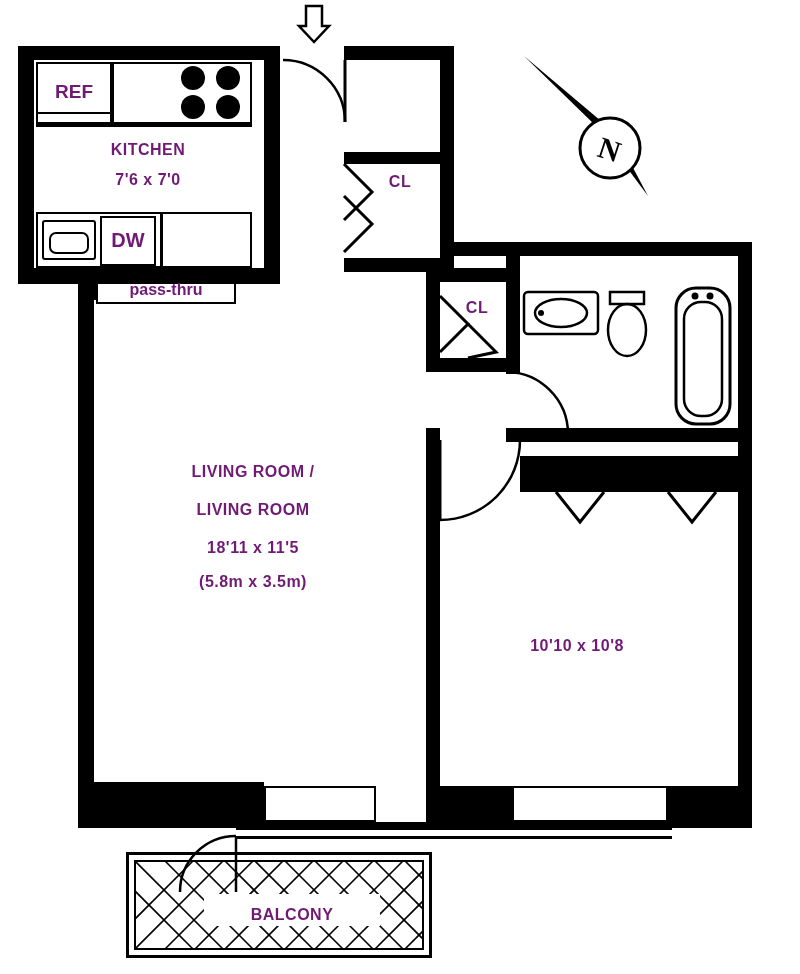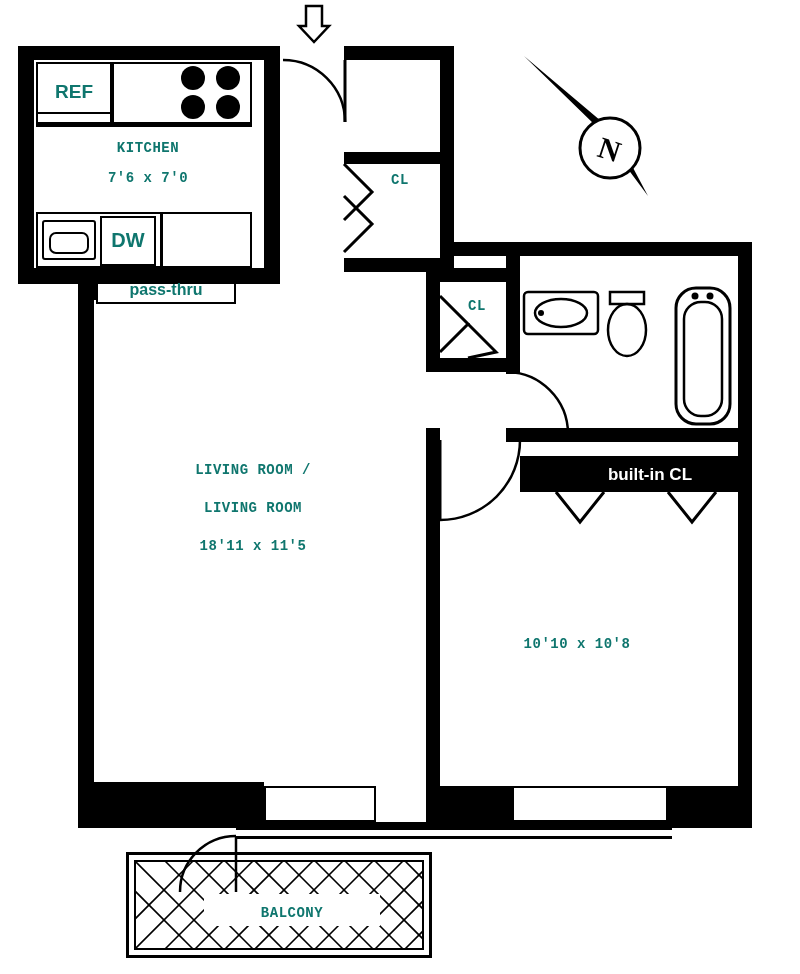--- a/index.html
+++ b/index.html
@@ -24,30 +24,29 @@
   .white {
     position: absolute;
     background: #ffffff;
   }
   .thin {
     position: absolute;
     background: #000000;
   }
   .lbl {
     position: absolute;
-    color: #0f766e;
+    color: #701a75;
     font-weight: bold;
     text-align: center;
     line-height: 1.22;
     white-space: pre;
   }
   .lbl-room {
-    font-size: 14px;
+    font-size: 16px;
     letter-spacing: 0.5px;
-    font-family: Liberation Mono, monospace;
   }
   .lbl-sm {
     font-size: 17px;
   }
   .lbl-xs {
     font-size: 15px;
   }
   .outline {
     position: absolute;
     border: 2px solid #000000;
@@ -161,35 +160,35 @@
   <div class="wall" style="left:738px; top:428px; width:14px; height:400px;"></div>
   <div class="wall" style="left:426px; top:786px; width:326px; height:42px;"></div>
   <div class="white" style="left:512px; top:786px; width:156px; height:42px;"></div>
 
   <svg class="overlay">
     <path d="M 440 520 A 80 80 0 0 0 520 440" fill="none" stroke="#000" stroke-width="2.5"></path>
     <line x1="440" y1="520" x2="440" y2="440" stroke="#000" stroke-width="3"></line>
   </svg>
 
   <div class="wall" style="left:520px; top:456px; width:218px; height:36px;"></div>
-  <div class="lbl lbl-xs" style="left:560px; top:465px; width:180px; font-size:17px; color:#ffffff;">built-in CL</div>
   <svg class="overlay">
     <polyline points="556,492 580,522 604,492" fill="none" stroke="#000" stroke-width="3"></polyline>
     <polyline points="668,492 692,522 716,492" fill="none" stroke="#000" stroke-width="3"></polyline>
   </svg>
 
   <div class="lbl lbl-room" style="left:452px; top:636px; width:250px;">10'10 x 10'8</div>
 
   <div class="wall" style="left:78px; top:284px; width:16px; height:514px;"></div>
   <div class="wall" style="left:78px; top:284px; width:20px; height:16px;"></div>
   <div class="wall" style="left:78px; top:782px; width:186px; height:46px;"></div>
 
   <div class="lbl lbl-room" style="left:108px; top:462px; width:290px;">LIVING ROOM /</div>
   <div class="lbl lbl-room" style="left:108px; top:500px; width:290px;">LIVING ROOM</div>
   <div class="lbl lbl-room" style="left:108px; top:538px; width:290px;">18'11 x 11'5</div>
+  <div class="lbl lbl-room" style="left:108px; top:572px; width:290px;">(5.8m x 3.5m)</div>
 
   <div class="outline" style="left:264px; top:786px; width:112px; height:36px;"></div>
   <div class="outline" style="left:512px; top:786px; width:156px; height:36px;"></div>
 
   <div class="wall" style="left:236px; top:822px; width:436px; height:8px;"></div>
   <div class="thin" style="left:236px; top:836px; width:436px; height:3px;"></div>
 
   <div class="outline" style="left:126px; top:852px; width:306px; height:106px; border-width:3px;"></div>
   <div class="outline" style="left:134px; top:860px; width:290px; height:90px; border-width:2px;"></div>
   <svg class="overlay">

